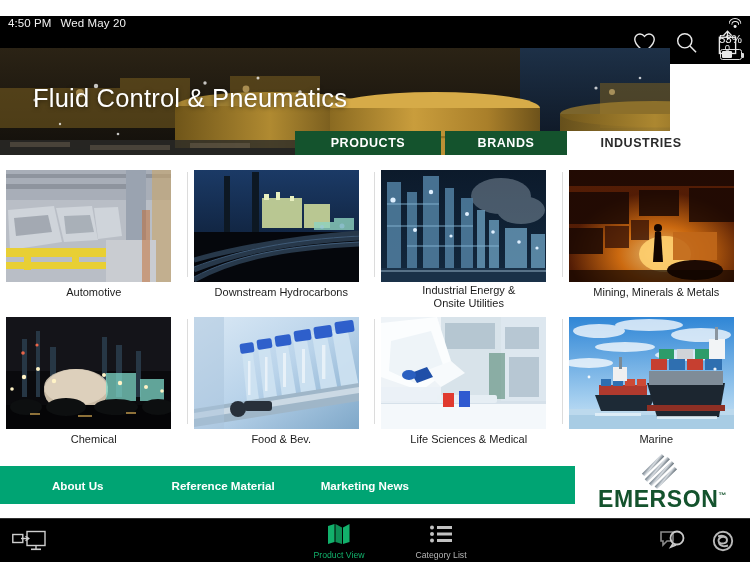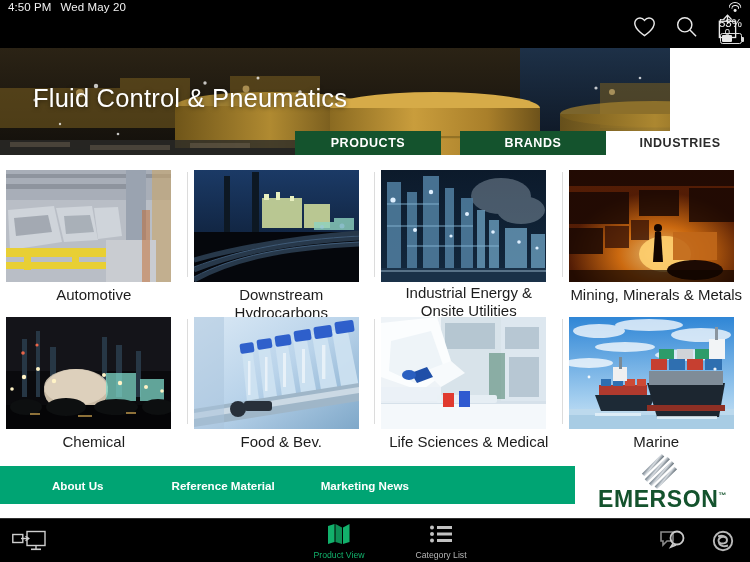--- a/index.html
+++ b/index.html
@@ -6,21 +6,21 @@
   html, body {
     width: 750px; height: 562px;
     background: #000;
     font-family: "Liberation Sans", sans-serif;
     overflow: hidden;
   }
   #app { position: relative; width: 750px; height: 562px; background: #fff; }
 
   
   .statusbar {
-    position: absolute; top: 0; left: 0; width: 750px; height: 48px;
+    position: absolute; top: 16px; left: 0; width: 750px; height: 48px;
     background: #000; color: #fff;
   }
   .sb-left {
     position: absolute; left: 8px; top: 1px;
     font-size: 11.5px; letter-spacing: .1px; color: #f2f2f2;
     display: flex; gap: 9px; align-items: center;
   }
   .sb-right {
     position: absolute; right: 8px; top: 2px;
     font-size: 11.5px; color: #f2f2f2;
@@ -67,40 +67,40 @@
   }
 
   
   .tabs { position: absolute; top: 131px; left: 295px; height: 24px; display: flex; }
   .tab {
     height: 24px; display: flex; align-items: center; justify-content: center;
     font-size: 12.5px; font-weight: bold; letter-spacing: .55px;
     color: #fff; background: #14532d;
   }
   .tab.t1 { width: 146px; }
-  .tab.t2 { width: 146px; margin-left: 19px; }
+  .tab.t2 { width: 122px; margin-left: 4px; }
   .tab.active { background: #fff; color: #2b2b2b; width: 148px; }
 
   
   .grid {
     position: absolute; top: 162px; left: 0; width: 750px; height: 294px;
     display: grid; grid-template-columns: repeat(4, 1fr); grid-template-rows: 1fr 1fr;
   }
   .cell { position: relative; }
   .cell .divider {
     position: absolute; right: 0; top: 10px; bottom: 32px; width: 1px; background: #dcdcdc;
   }
   .cell:nth-child(4n) .divider, .cell:nth-child(8) .divider { display: none; }
   .thumb {
     position: absolute; left: 6px; top: 8px; width: 165px; height: 112px;
     overflow: hidden; background: #111;
   }
   .caption {
     position: absolute; left: 0; right: 0; top: 124px;
-    text-align: center; font-size: 15px; color: #1c1c1c; line-height: 1.22;
+    text-align: center; font-size: 11px; color: #1c1c1c; line-height: 1.22;
     padding: 0 4px;
   }
   .cell:nth-child(3) .caption { top: 122px; }
 
   
   .greennav {
     position: absolute; left: 0; top: 466px; width: 575px; height: 38px;
     background: #00a473; display: flex; align-items: center;
   }
   .gn-item {

